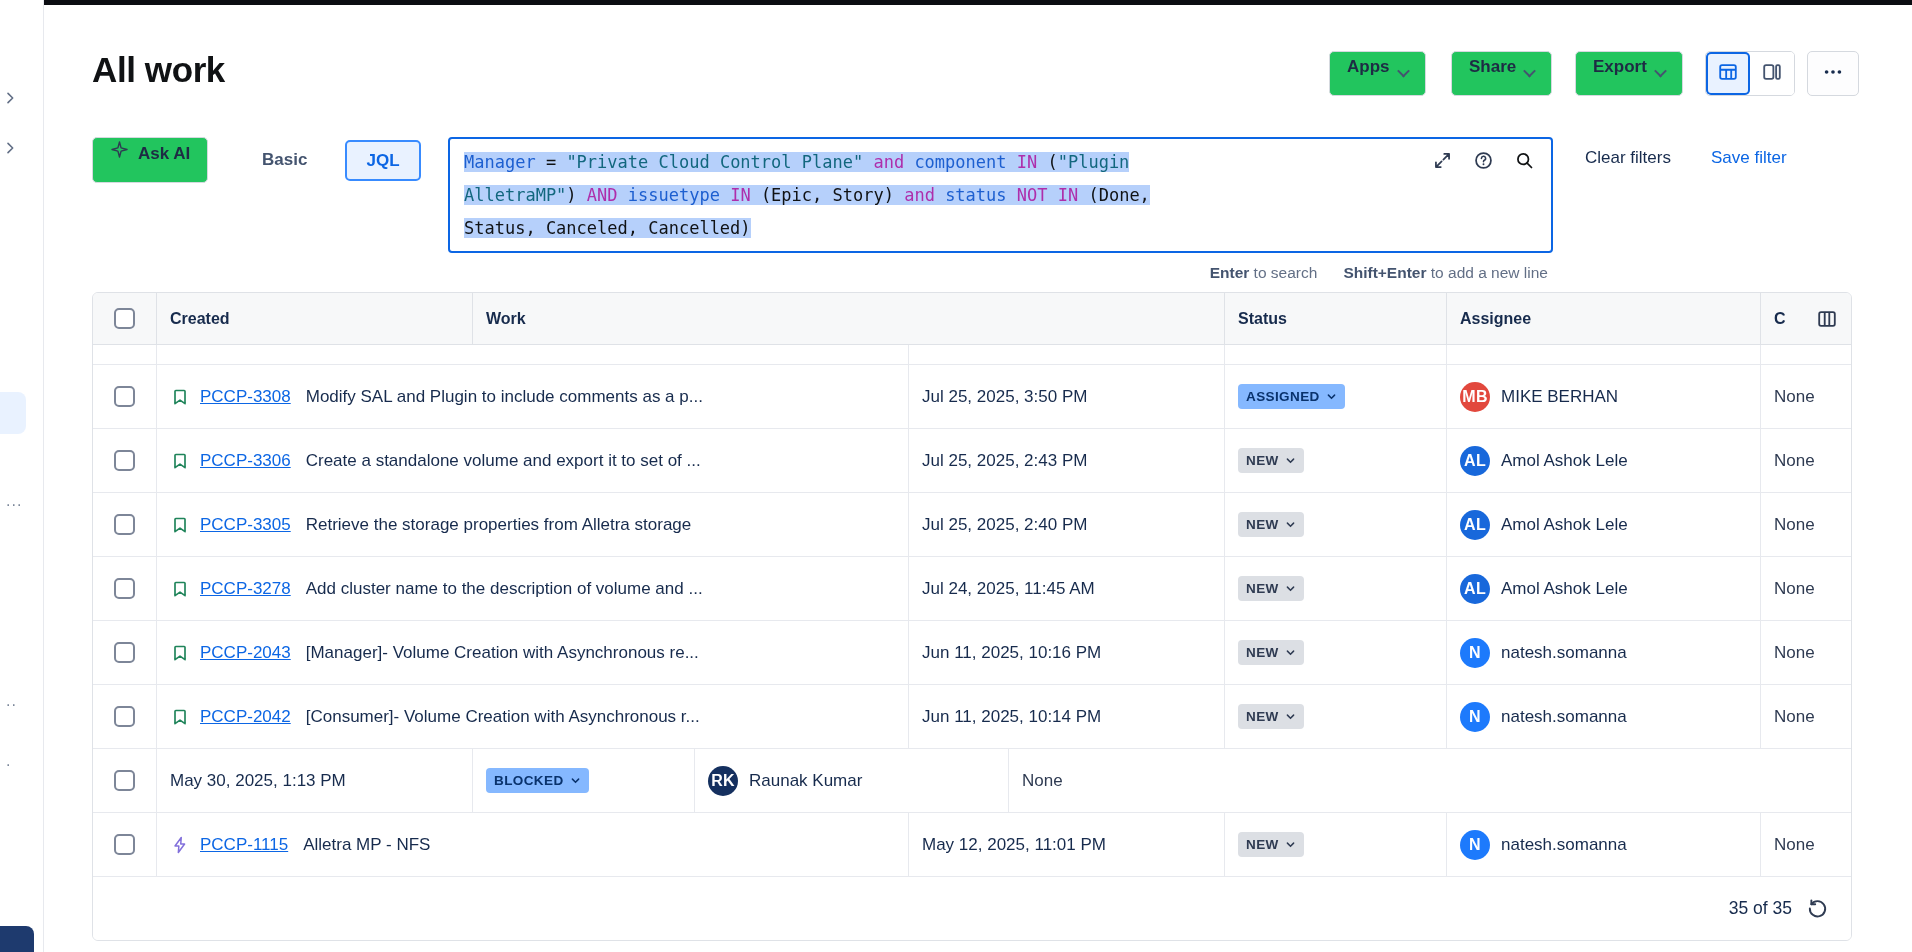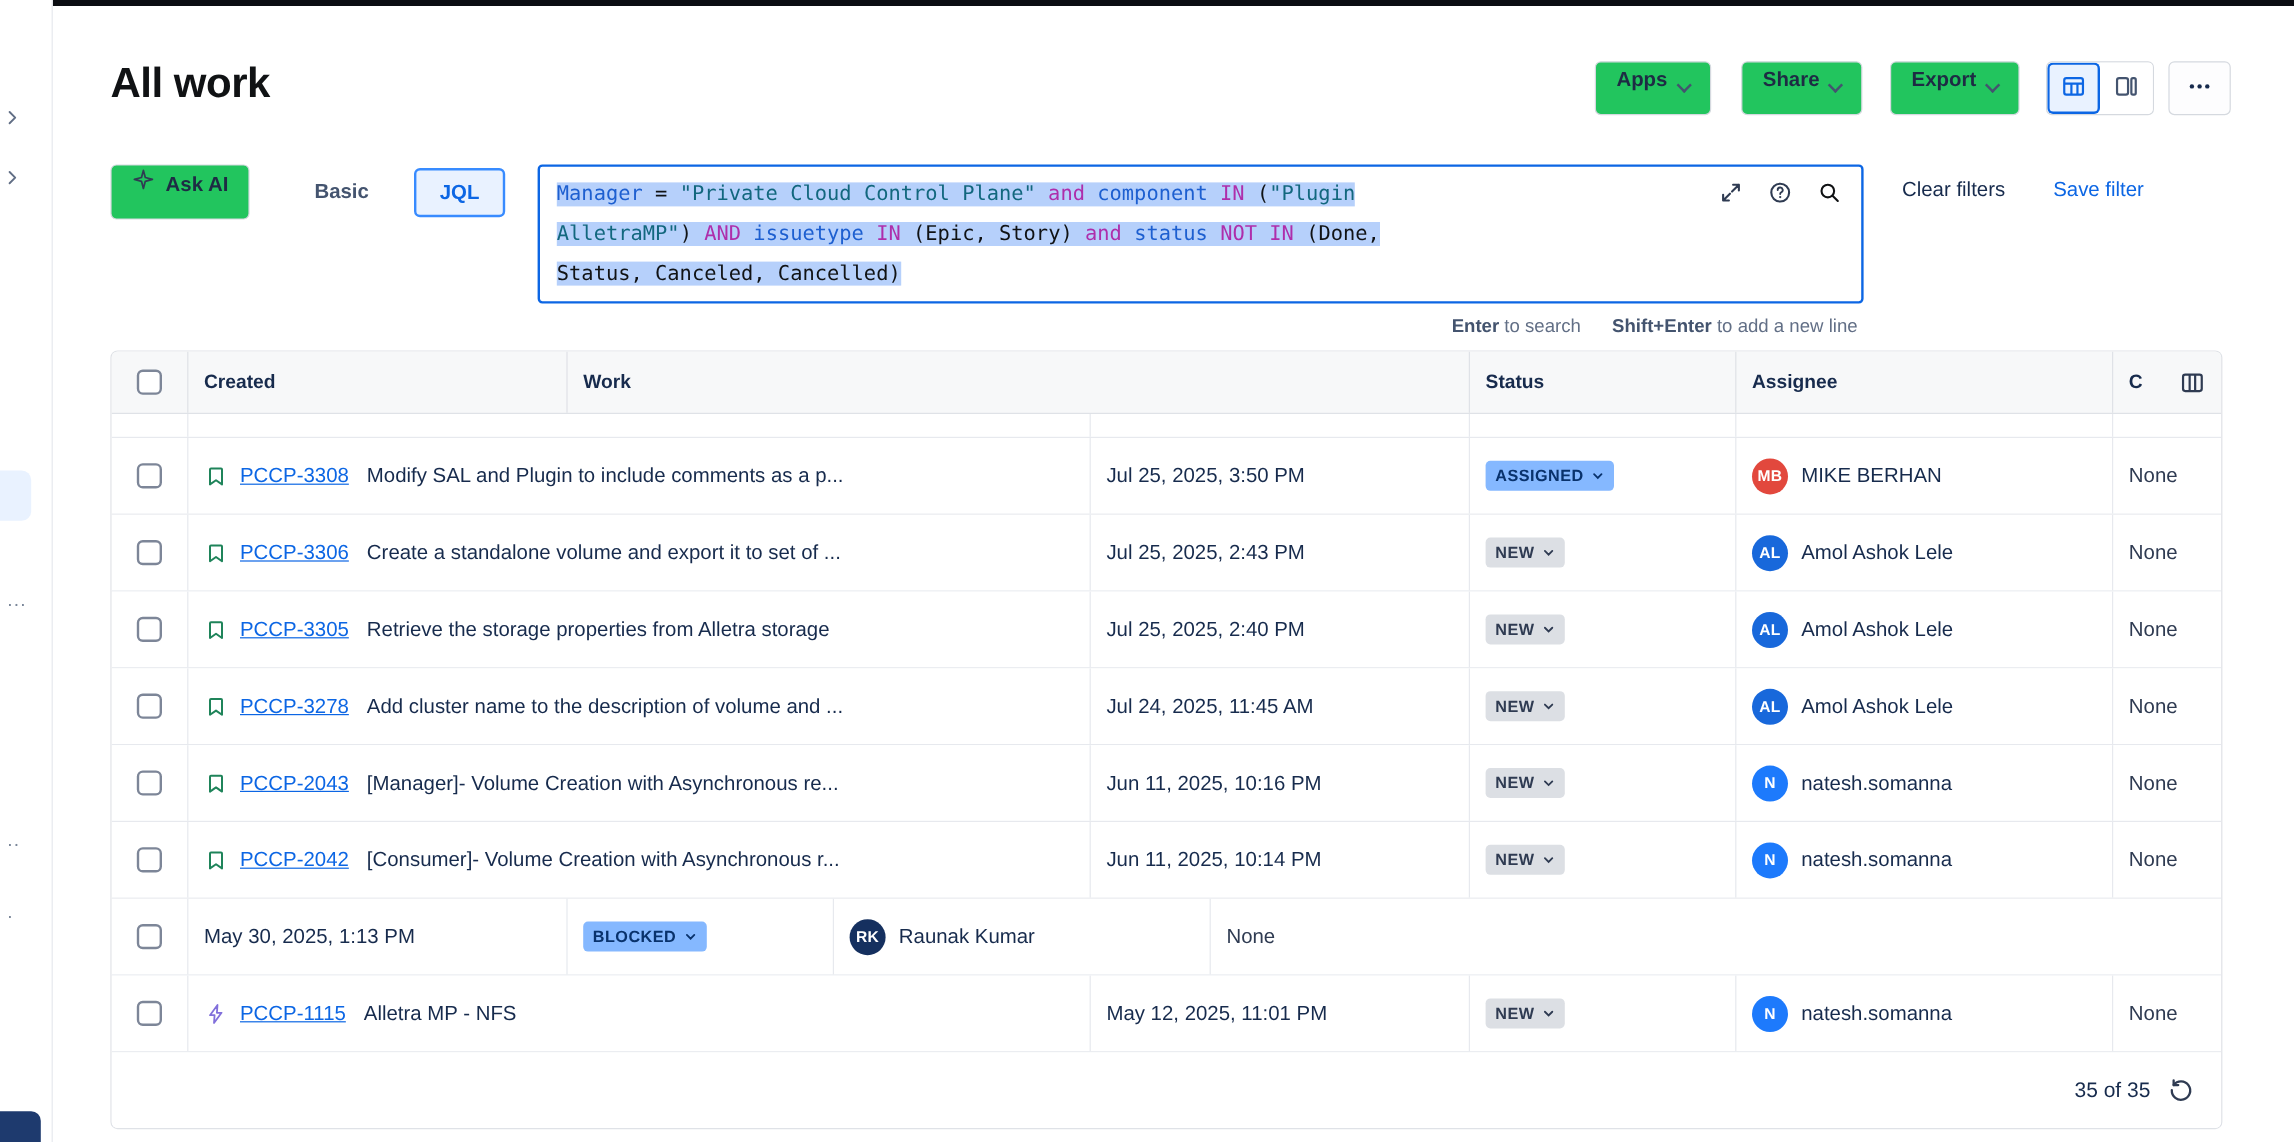--- a/index.html
+++ b/index.html
@@ -69,21 +69,21 @@
   .c-comments { flex:1; border-right:none !important; justify-content:space-between; }
   .checkbox { width:21px; height:21px; border:2px solid #7D8698; border-radius:5px; background:#fff; cursor:pointer; flex:none; }
   .type-icon { display:flex; margin-right:10px; flex:none; }
   .key-link { color:var(--link); font-size:17px; text-decoration:underline; font-weight:500; margin-right:15px; }
   .summary { font-size:17px; color:#172B4D; }
   .created-text { font-size:17px; color:#172B4D; }
   .badge { display:inline-flex; align-items:center; gap:6px; font-size:13.5px; font-weight:700; letter-spacing:0.4px; padding:5px 8px; border-radius:4px; cursor:pointer; }
   .badge.new { background:var(--status-new-bg); color:var(--status-new-text); }
   .badge.inprogress { background:var(--status-inprogress-bg); color:var(--status-inprogress-text); }
   .badge-chev { display:flex; }
-  .avatar { width:30px; height:30px; border-radius:50%; color:#fff; font-size:13px; font-weight:700; display:flex; align-items:center; justify-content:center; margin-right:11px; letter-spacing:0.3px; flex:none; }
+  .avatar { width:30px; height:30px; border-radius:50%; color:#fff; font-size:16px; font-weight:700; display:flex; align-items:center; justify-content:center; margin-right:11px; letter-spacing:0.3px; flex:none; }
   .assignee-name { font-size:17px; color:#172B4D; }
   .comments-value { font-size:17px; color:#2F3B52; }
   .cols-icon { display:flex; cursor:pointer; margin-left:auto; }
   .tfoot { display:flex; align-items:center; justify-content:flex-end; gap:14px; height:63px; padding-right:22px; background:#fff; }
   .row-count { font-size:17.5px; color:#172B4D; }
   .refresh { display:flex; cursor:pointer; }
 </style>
 </head>
 <body>
 

